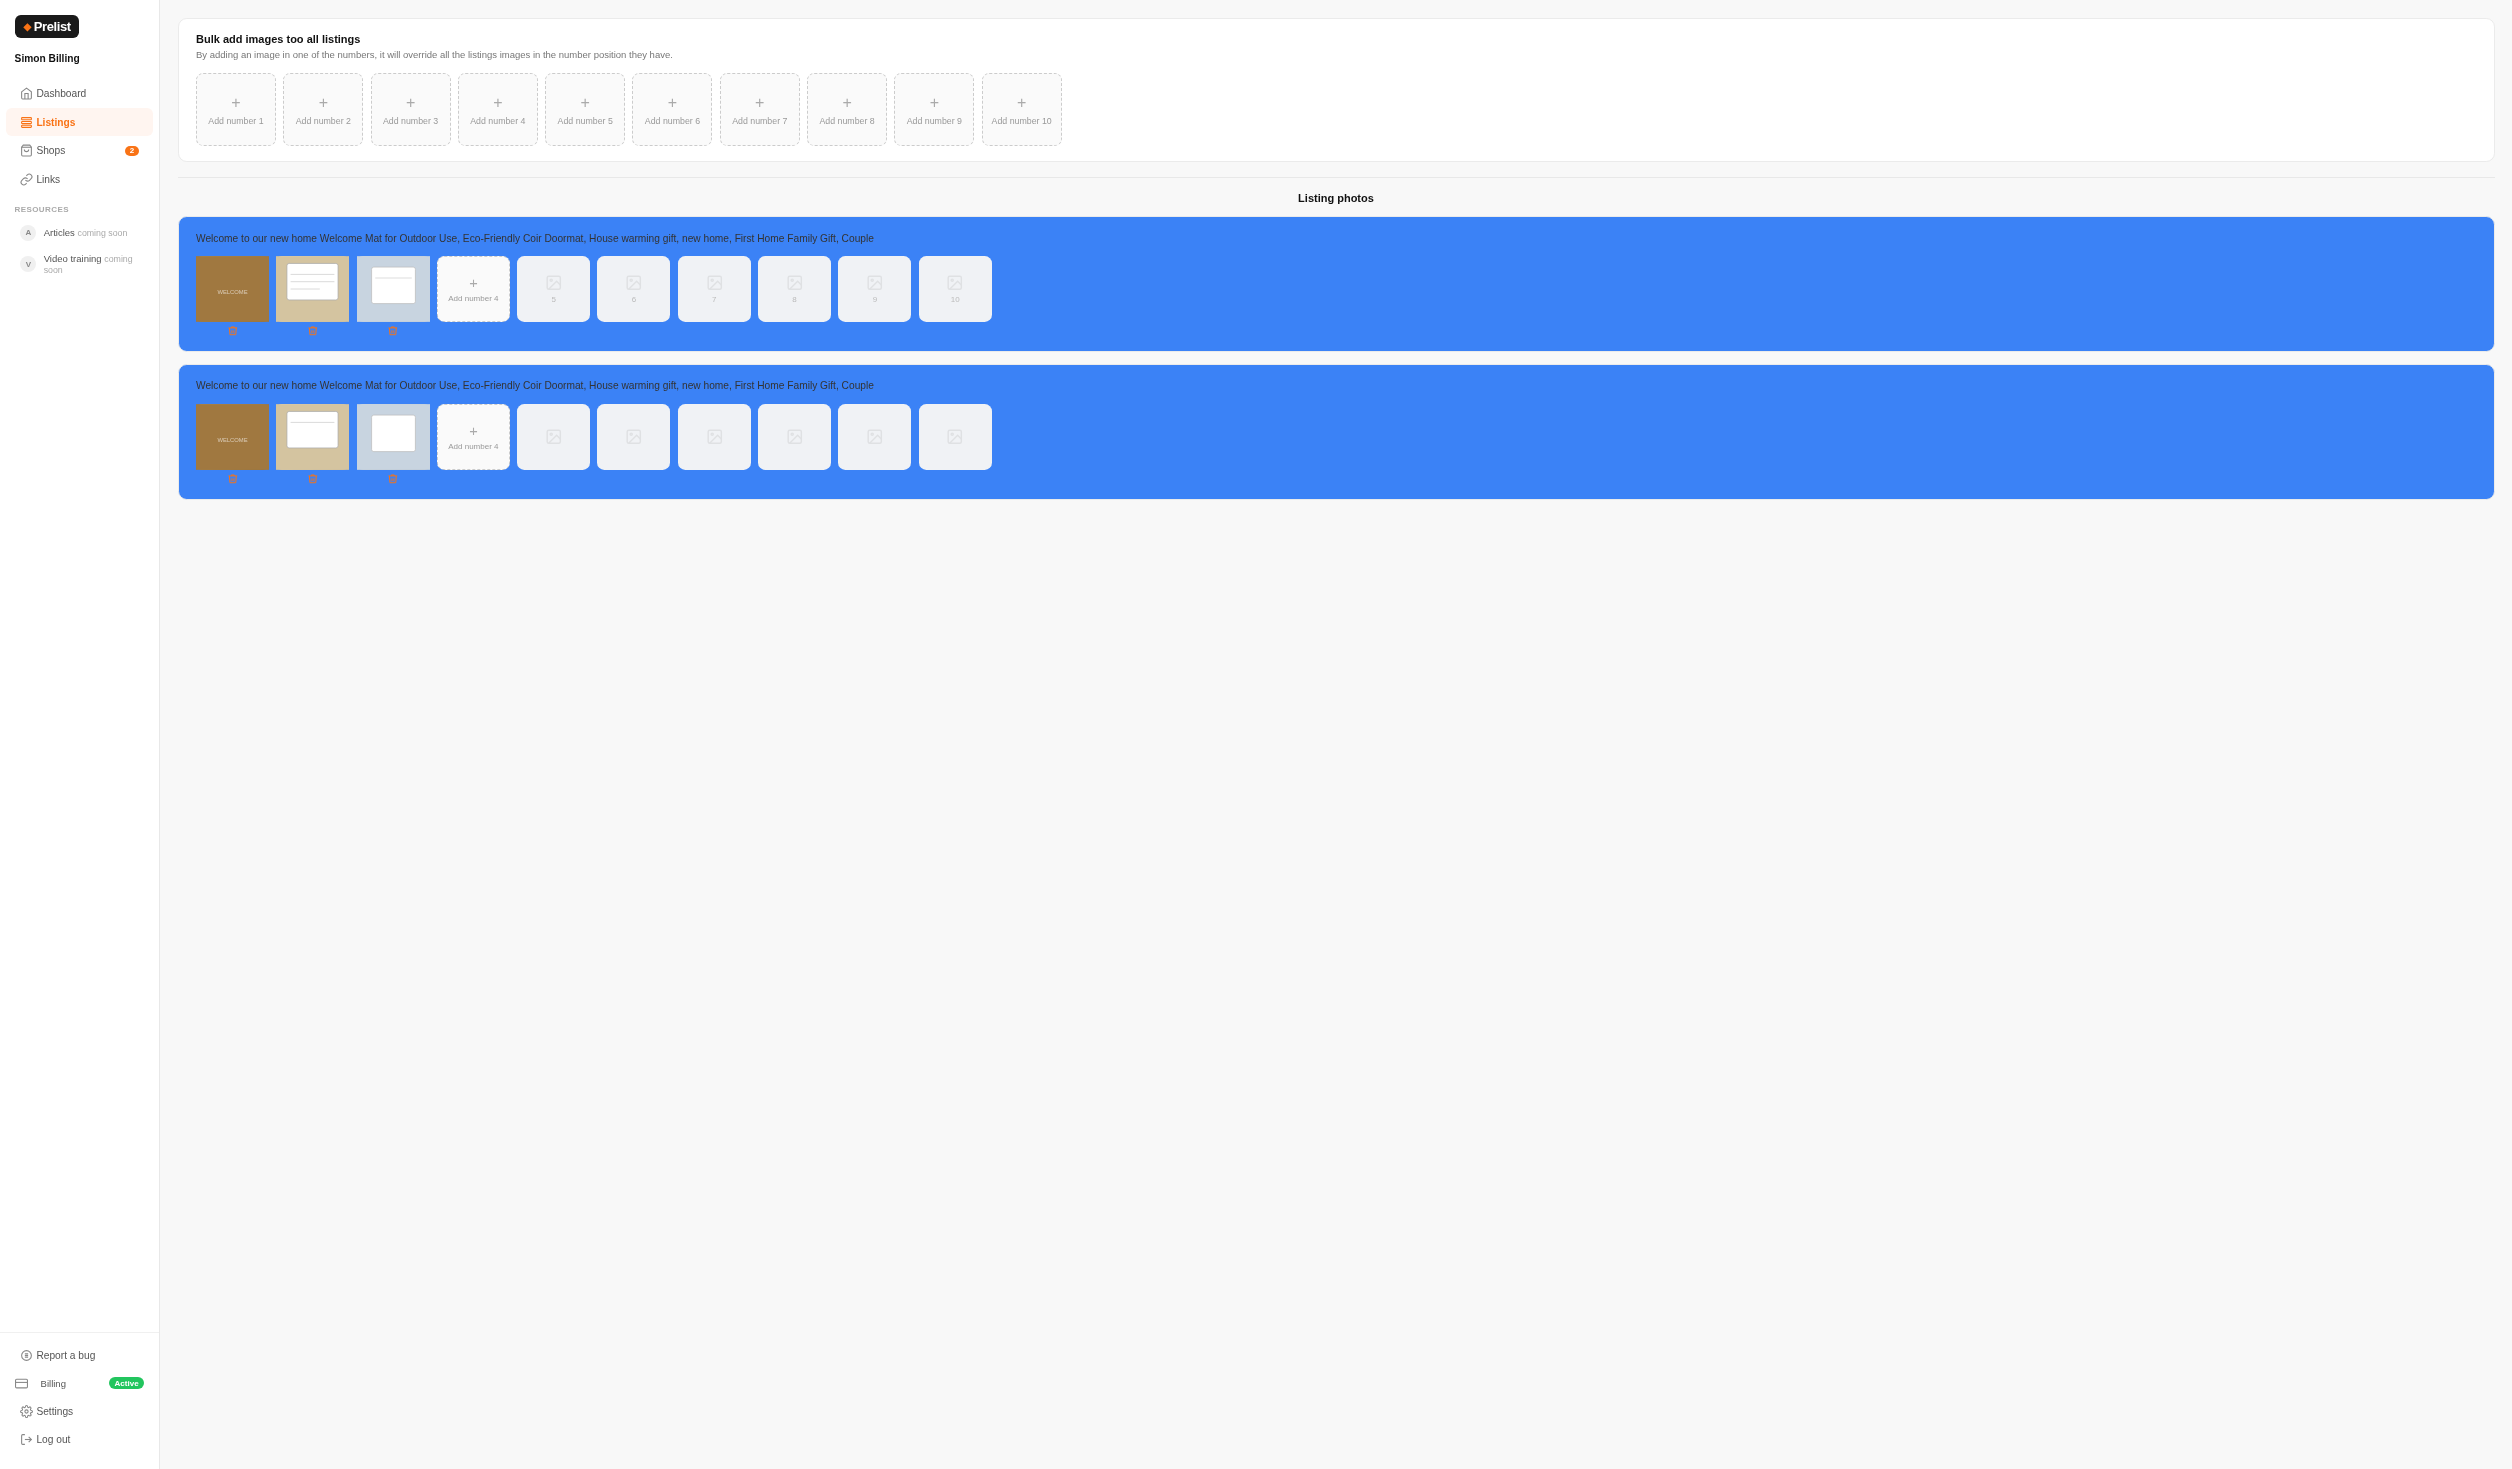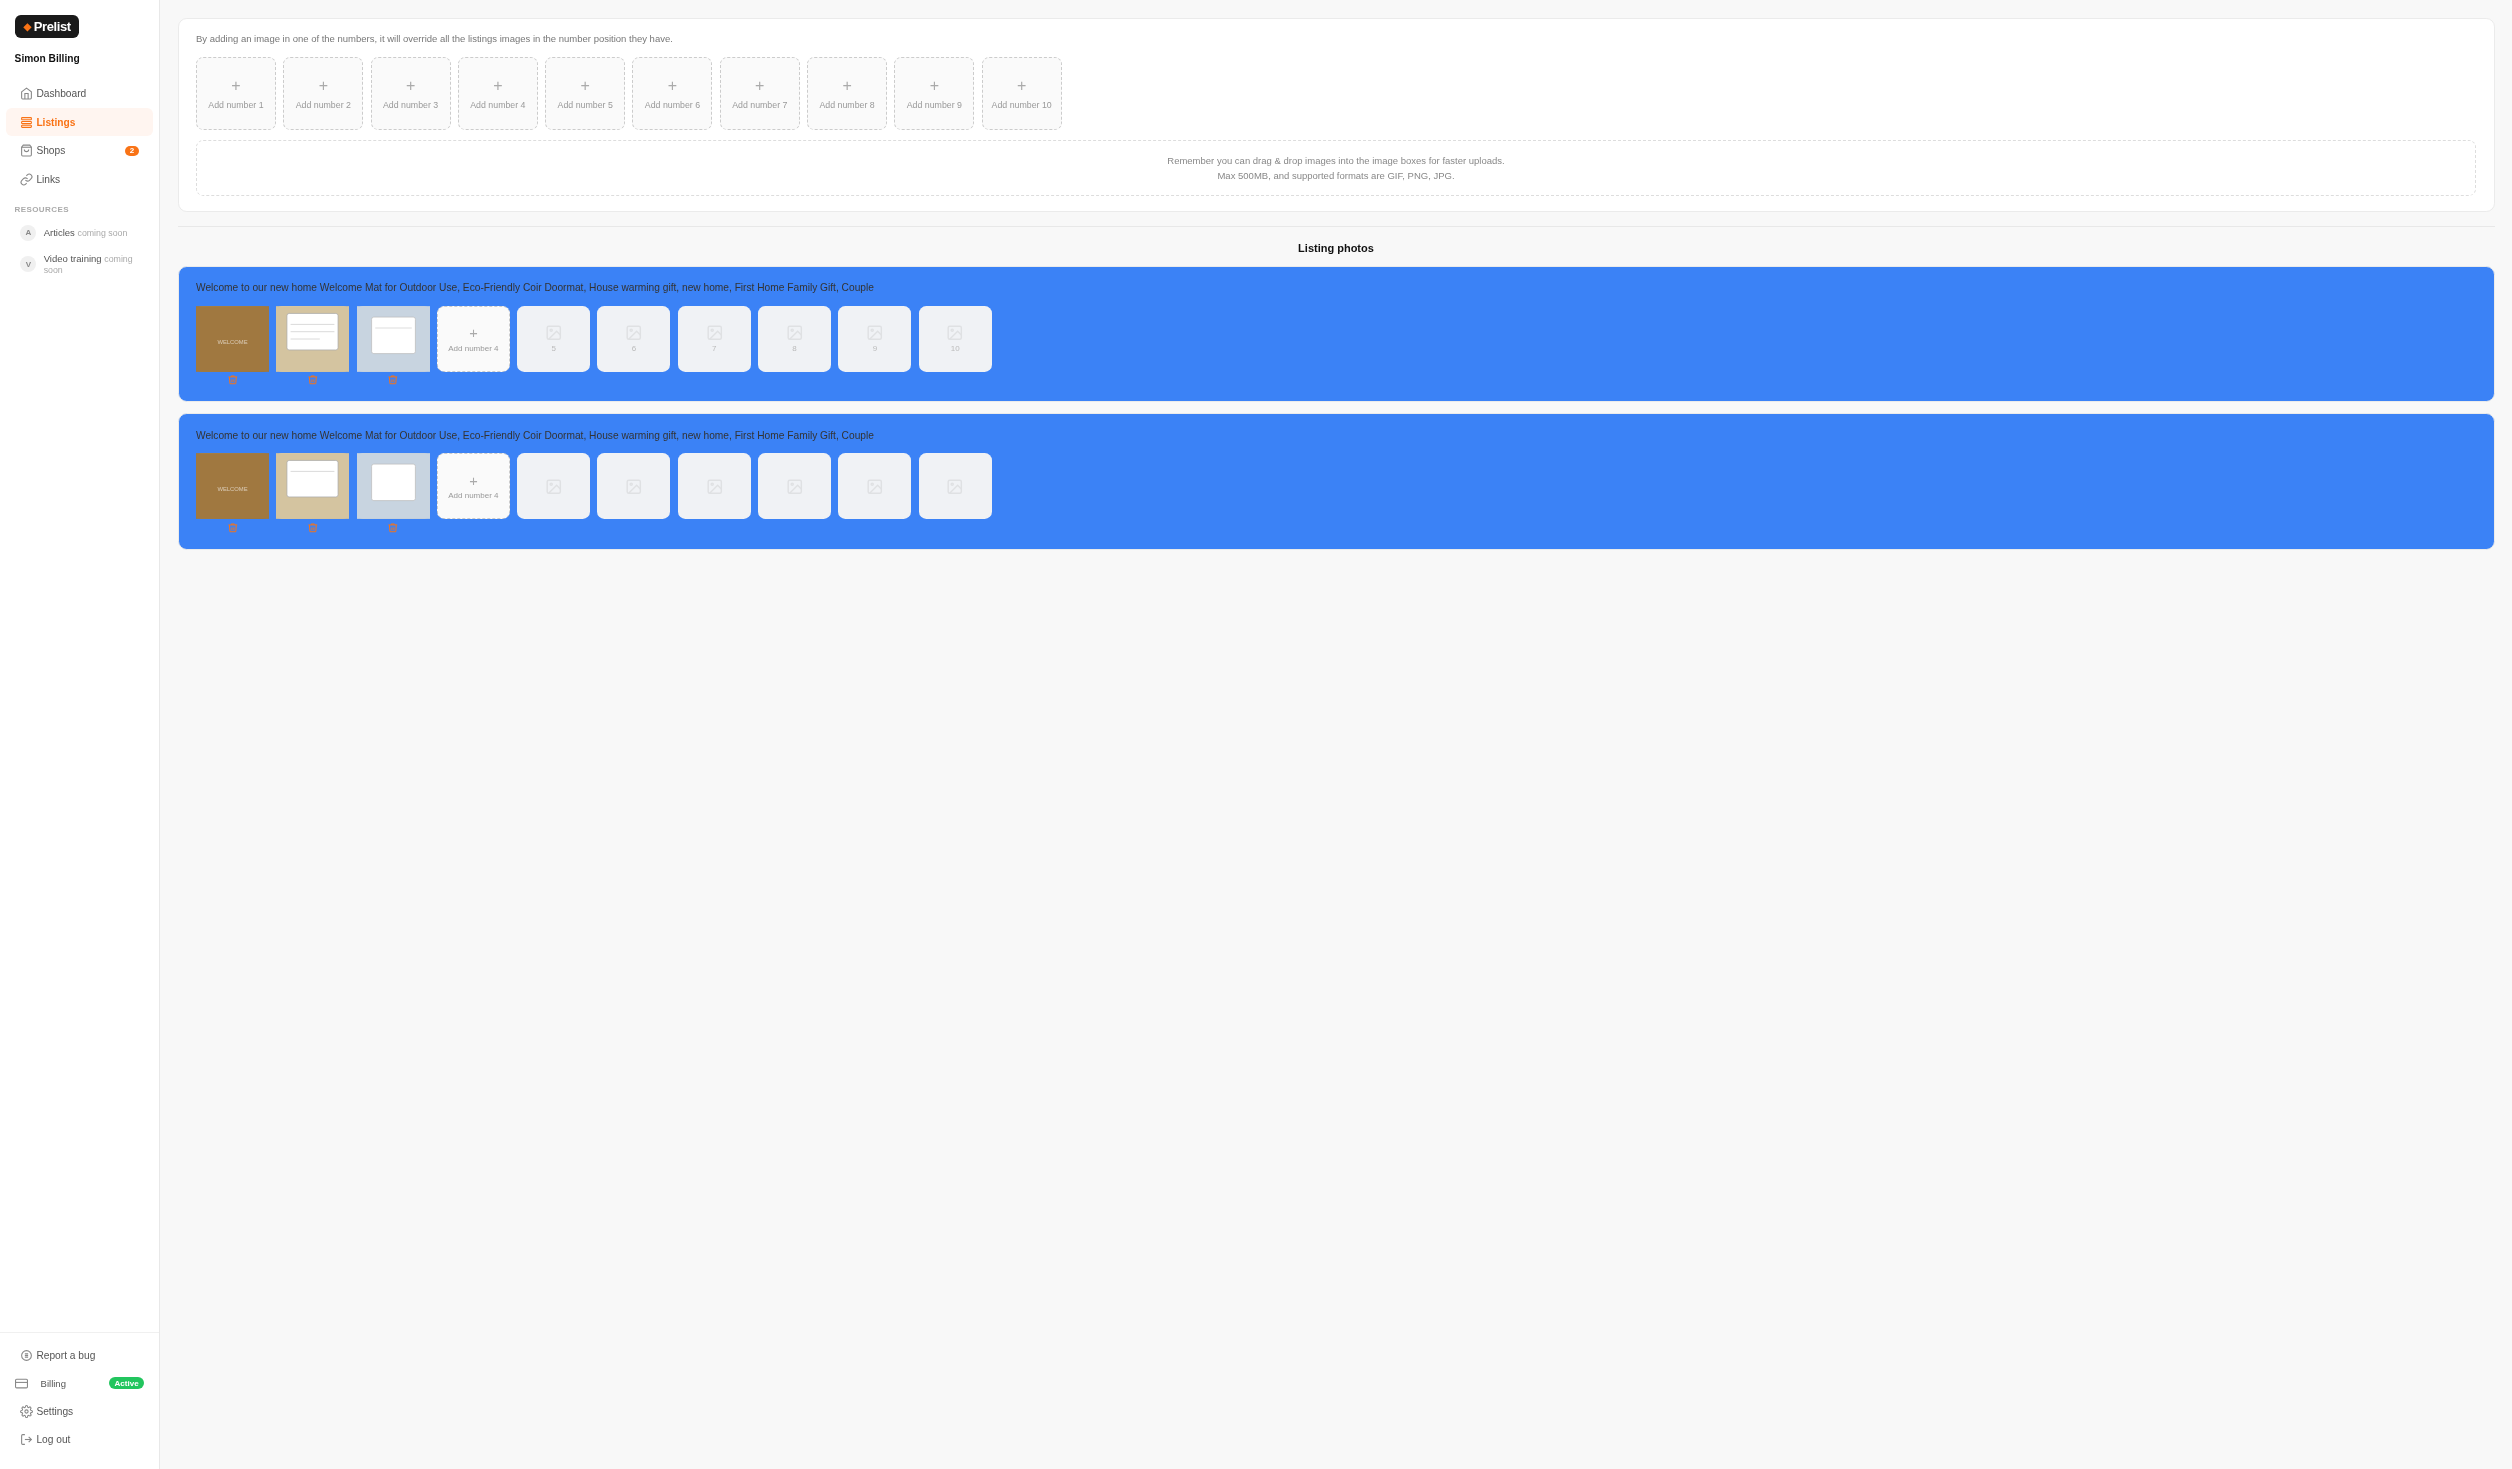--- a/index.html
+++ b/index.html
@@ -252,20 +252,21 @@
           </svg>
       </span>
       <span>Log out</span>
     </div>
   </div>
 </nav>
 
 <main class="main">
 
   <div class="bulk-section">
+    <div class="bulk-title">Bulk add images too all listings</div>
     <div class="bulk-subtitle">By adding an image in one of the numbers, it will override all the listings images in the number position they have.</div>
     <div class="bulk-grid">
       <div class="add-box">
           <span class="plus-icon">+</span>
           <span>Add number 1</span>
         </div>
       <div class="add-box">
           <span class="plus-icon">+</span>
           <span>Add number 2</span>
         </div>
@@ -294,24 +295,20 @@
           <span>Add number 8</span>
         </div>
       <div class="add-box">
           <span class="plus-icon">+</span>
           <span>Add number 9</span>
         </div>
       <div class="add-box">
           <span class="plus-icon">+</span>
           <span>Add number 10</span>
         </div>
-    </div>
-    <div class="drag-drop-notice">
-      <div>Remember you can drag &amp; drop images into the image boxes for faster uploads.</div>
-      <div>Max 500MB, and supported formats are GIF, PNG, JPG.</div>
     </div>
   </div>
 
   <hr class="section-divider">
 
   <div class="listing-photos-heading">Listing photos</div>
 
   <div class="listing-card">
     <div class="listing-card-title">Welcome to our new home Welcome Mat for Outdoor Use, Eco-Friendly Coir Doormat, House warming gift, new home, First Home Family Gift, Couple</div>
     <div class="photos-row">

